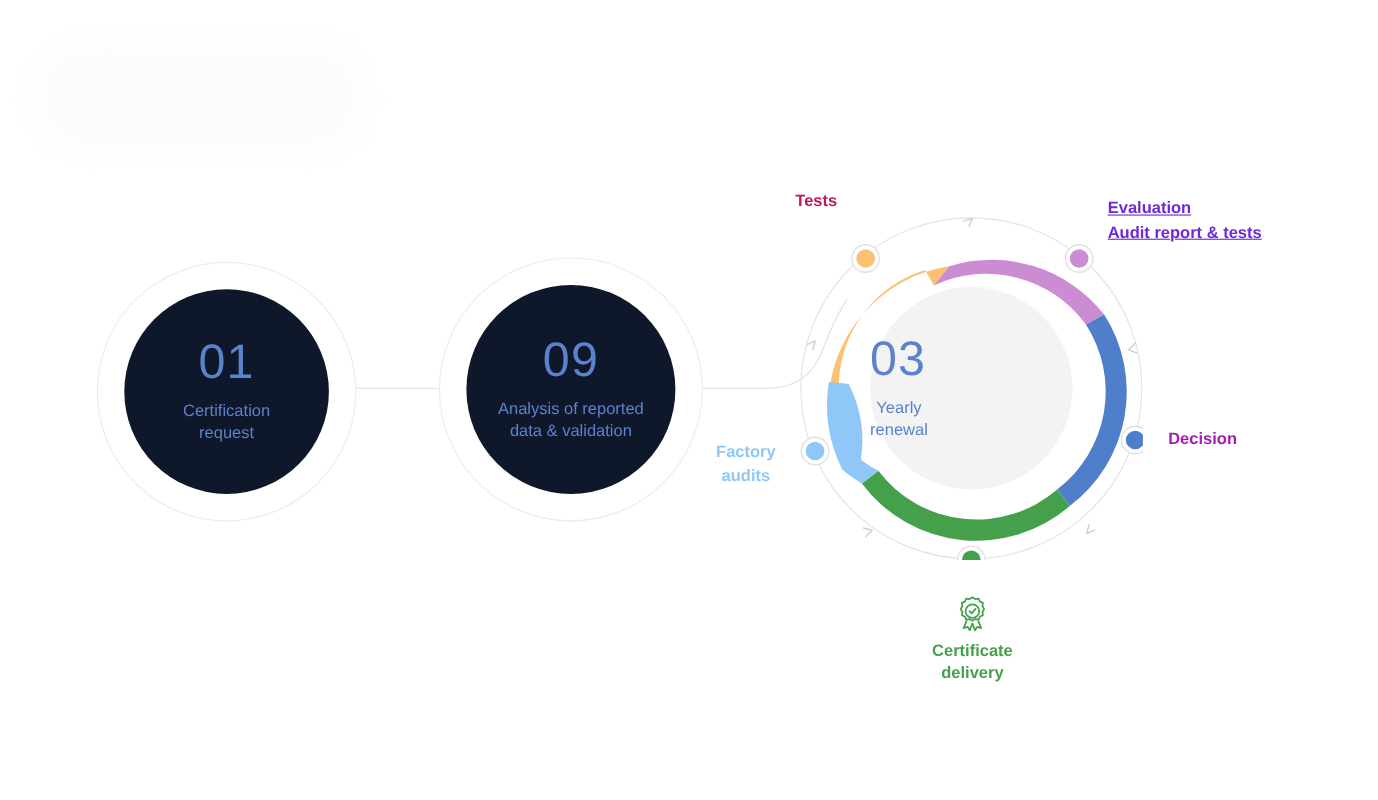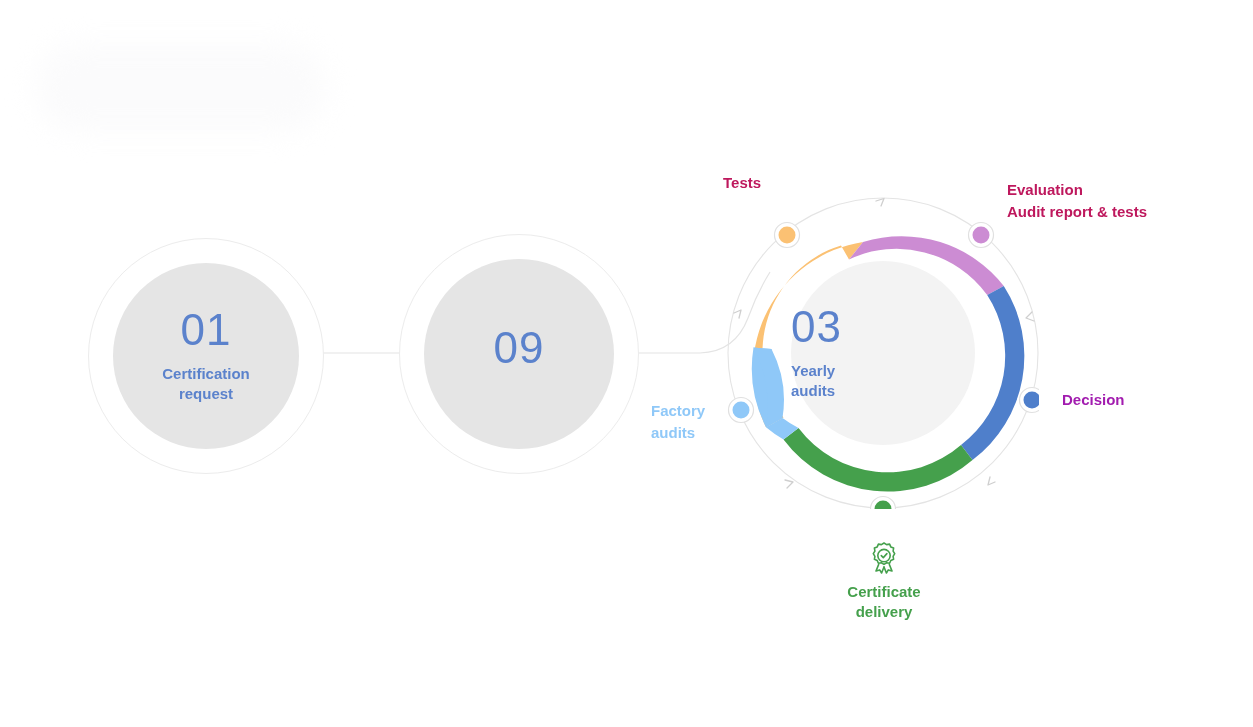--- a/index.html
+++ b/index.html
@@ -33,39 +33,39 @@
     position: absolute;
     border-radius: 50%;
     border: 1px solid #ececec;
     background: #ffffff;
     display: flex;
     align-items: center;
     justify-content: center;
   }
   .step-inner {
     border-radius: 50%;
-    background: #e5e5e5;
+    background: #0f172a;
     display: flex;
     flex-direction: column;
     align-items: center;
     justify-content: center;
     text-align: center;
   }
   .step-num {
     color: #5b82cc;
     font-size: 44px;
     font-weight: 400;
     letter-spacing: 1px;
     line-height: 1;
     margin-bottom: 12px;
   }
   .step-label {
     color: #5b82cc;
     font-size: 15px;
-    font-weight: 700;
+    font-weight: 400;
     line-height: 20px;
     white-space: pre-line;
   }
 
   #step1 { left: 88px;  top: 238px; width: 234px; height: 234px; }
   #step1 .step-inner { width: 186px; height: 186px; }
   #step2 { left: 399px; top: 234px; width: 238px; height: 238px; }
   #step2 .step-inner { width: 190px; height: 190px; }
 
   
@@ -103,23 +103,23 @@
 
   
   .node-label {
     position: absolute;
     font-size: 15px;
     font-weight: 700;
     line-height: 22px;
     white-space: pre-line;
   }
   #label-tests      { left: 723px; top: 172px; color: #be185d; }
-  #label-evaluation { left: 1007px; top: 179px; color: #be185d; }
+  #label-evaluation { left: 1007px; top: 179px; color: #6d28d9; text-decoration: underline; }
   #label-decision   { left: 1062px; top: 389px; color: #a21caf; }
-  #label-factory    { left: 651px;  top: 400px; color: #8fc8f8; text-align: left; }
+  #label-factory    { left: 651px;  top: 400px; color: #8fc8f8; text-align: center; }
 
   #cert-block {
     position: absolute;
     left: 793px;
     top: 540px;
     width: 182px;
     text-align: center;
     color: #45a04c;
   }
   #cert-icon { display: block; margin: 0 auto 8px; }
@@ -145,20 +145,22 @@
   <div class="step-inner">
     <div class="step-num">01</div>
     <div class="step-label">Certification
 request</div>
   </div>
 </div>
 
 <div class="step" id="step2">
   <div class="step-inner">
     <div class="step-num">09</div>
+    <div class="step-label">Analysis of reported
+data &amp; validation</div>
   </div>
 </div>
 
 <div id="cycle">
   <svg width="312" height="312" viewBox="0 0 312 312" xmlns="http://www.w3.org/2000/svg">
 
     <circle cx="156" cy="156" r="155" fill="none" stroke="#e4e4e4" stroke-width="1.1"></circle>
 
     <g fill="none" stroke="#cfcfcf" stroke-width="1.3" stroke-linecap="round" stroke-linejoin="round">
       <polyline points="149,4 157,1.5 154,9"></polyline>
@@ -229,21 +231,21 @@
       <g>
         <circle cx="14" cy="213" r="12.5" fill="#ffffff" stroke="#e0e0e0" stroke-width="1.2"></circle>
         <circle cx="14" cy="213" r="8.5" fill="#8fc8f8"></circle>
       </g>
     </g>
   </svg>
 
   <div class="cycle-center">
     <div class="step-num">03</div>
     <div class="step-label">Yearly
-audits</div>
+renewal</div>
   </div>
 </div>
 
 <div class="node-label" id="label-tests">Tests</div>
 
 <div class="node-label" id="label-evaluation">Evaluation
 Audit report &amp; tests</div>
 
 <div class="node-label" id="label-decision">Decision</div>
 

